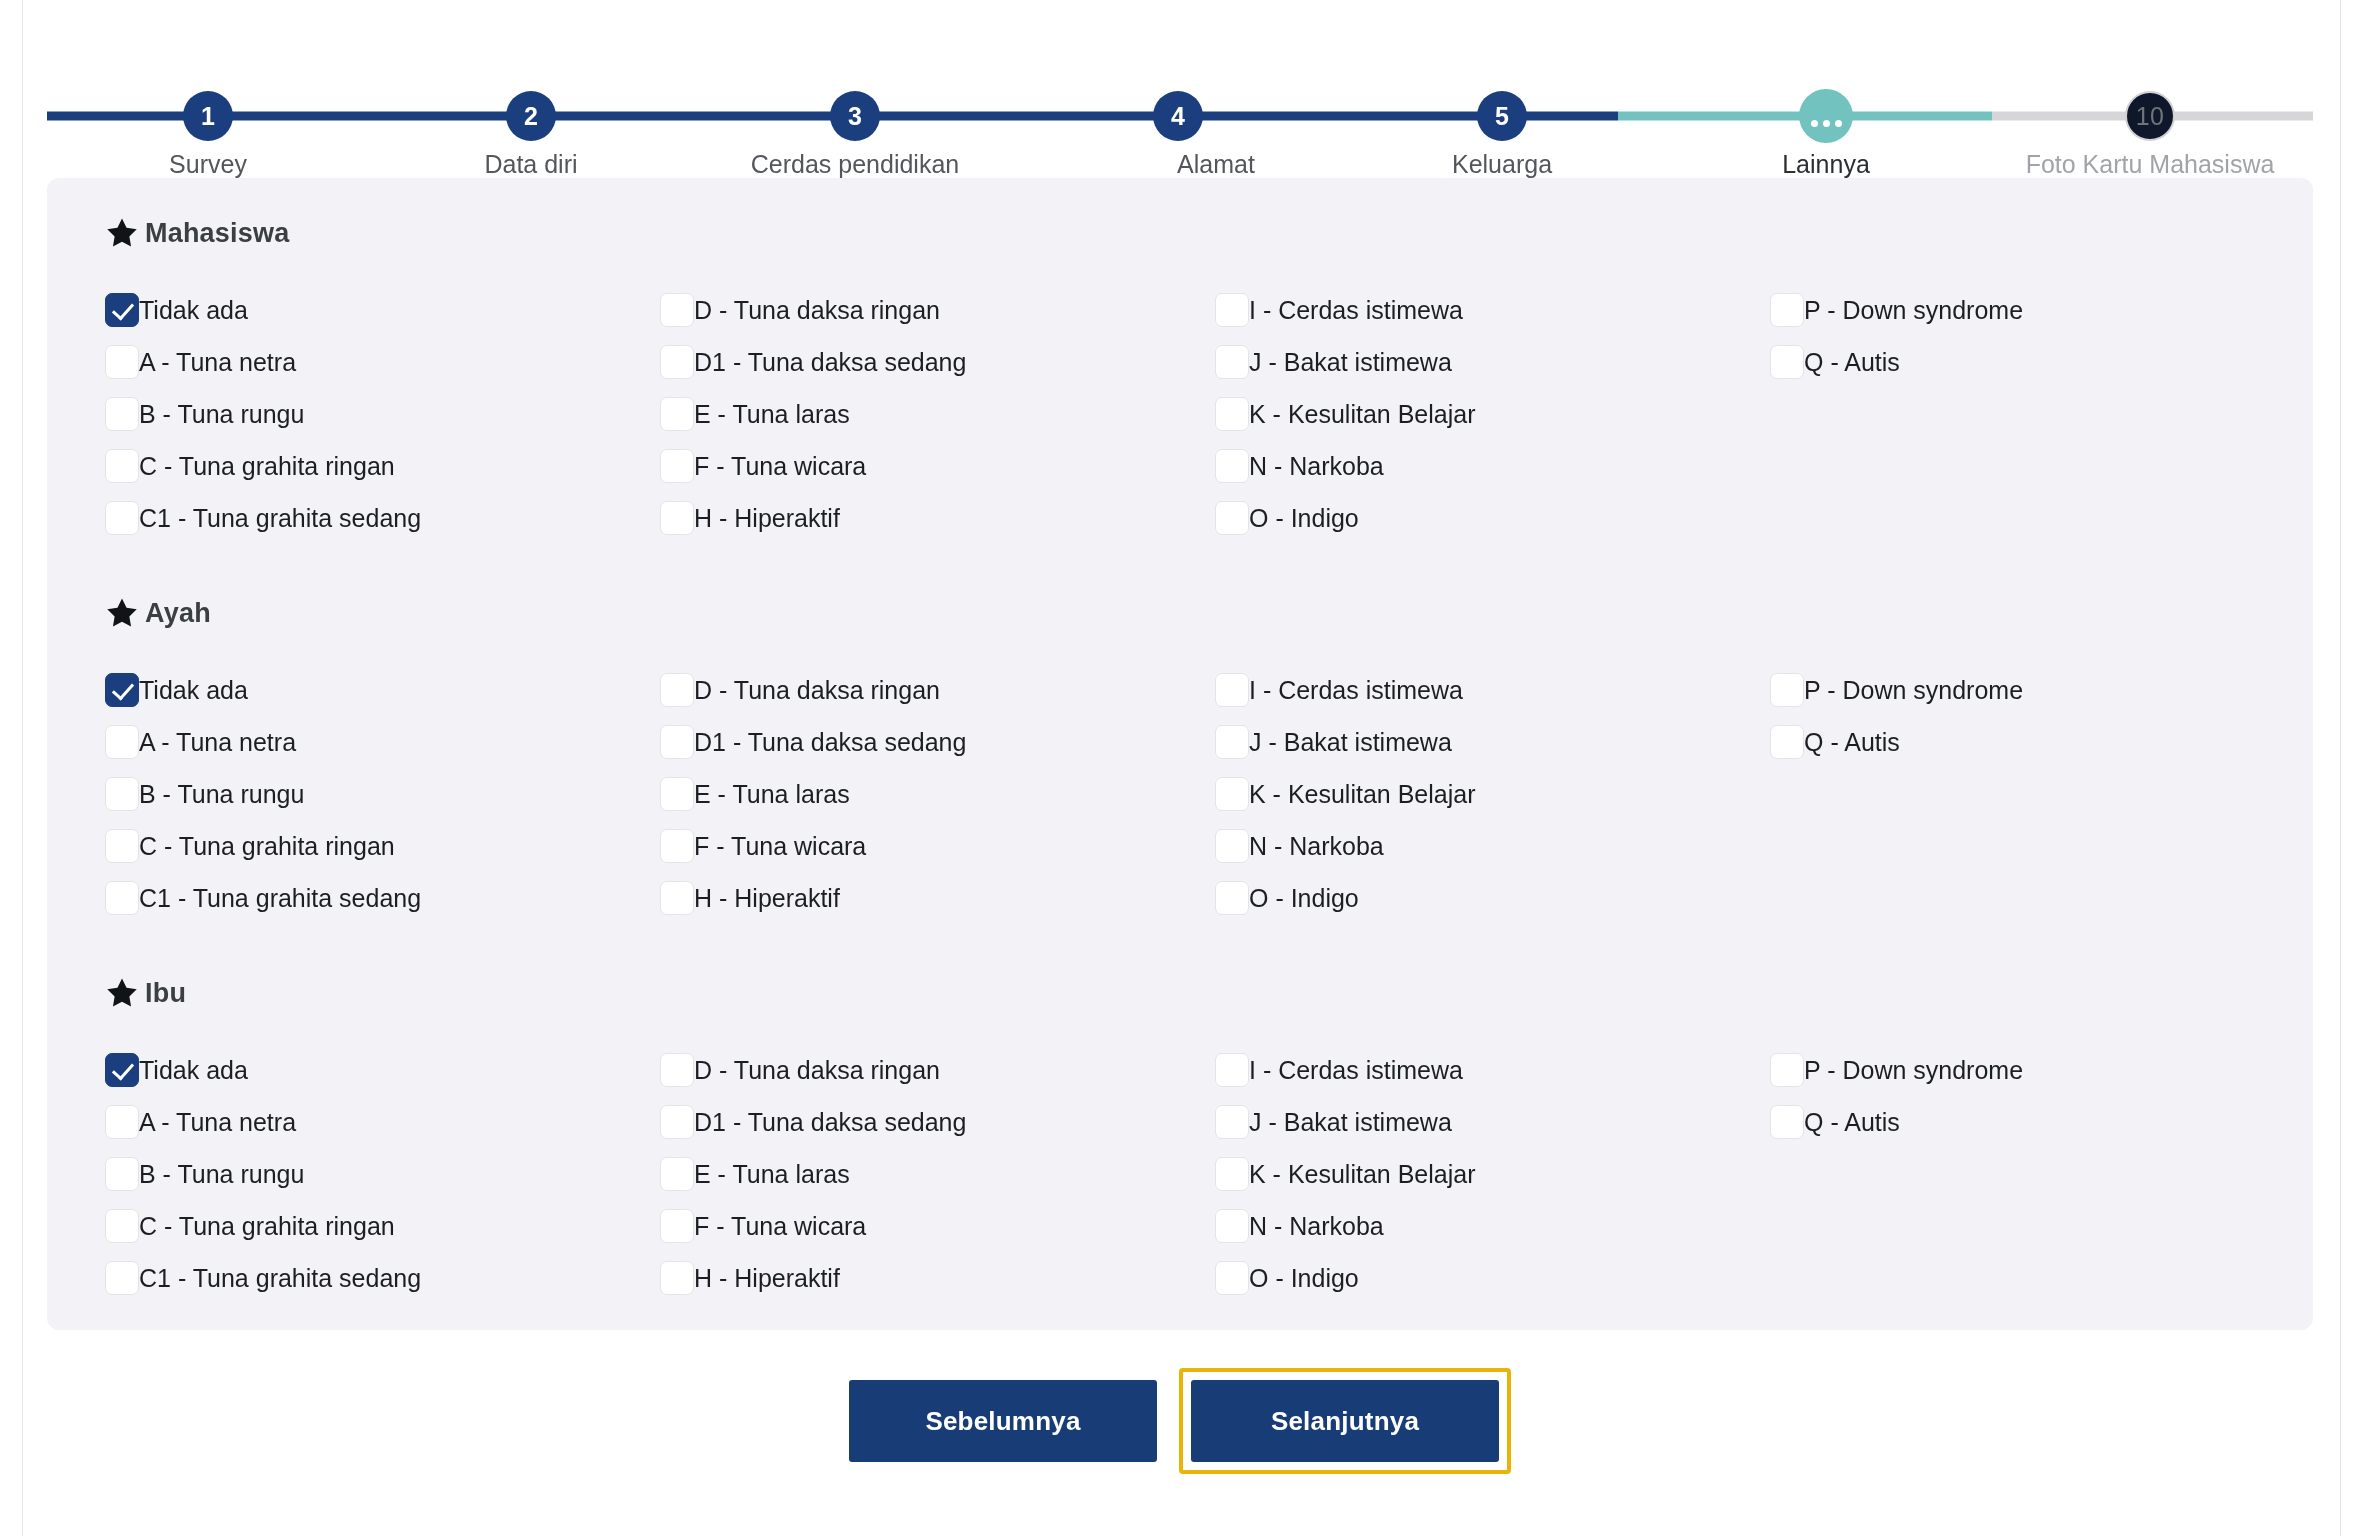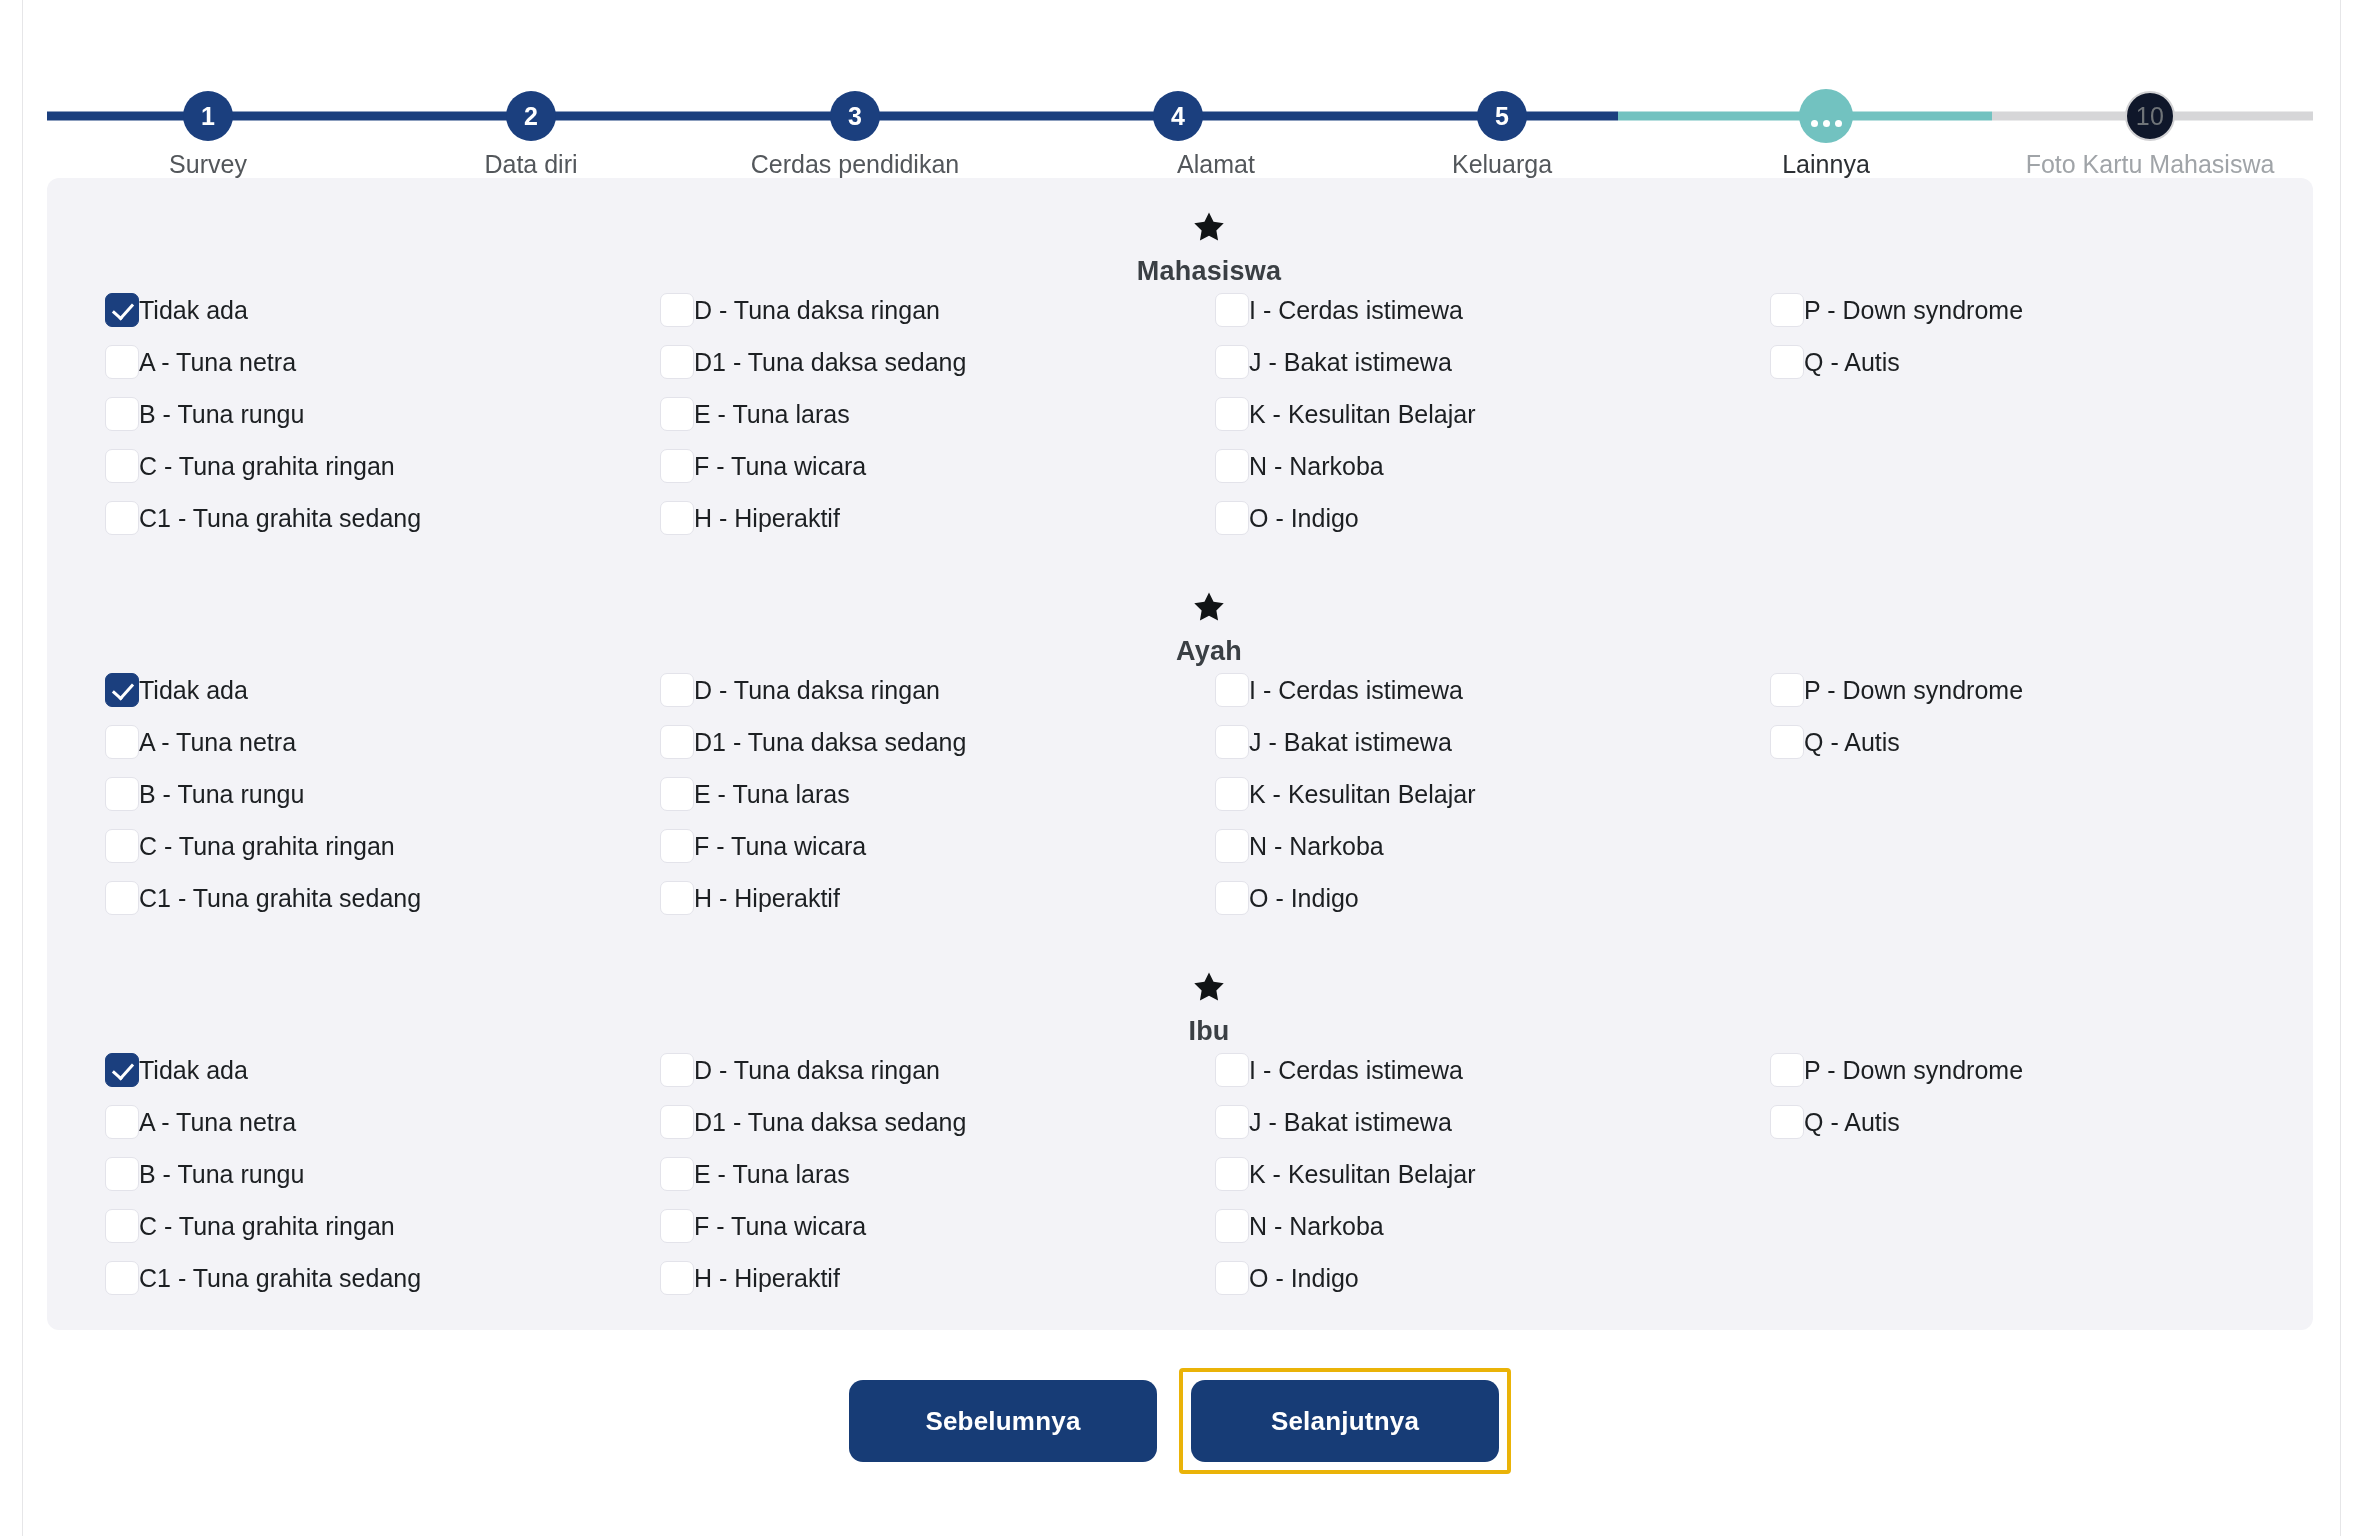--- a/index.html
+++ b/index.html
@@ -70,24 +70,23 @@
   .panel {
     position: absolute;
     left: 47px; top: 178px;
     width: 2266px; height: 1152px;
     background: #f3f3f7;
     border-radius: 12px;
     padding: 32px 0 0 0;
   }
   .section { position: relative; }
   .section-head {
-    display: flex; align-items: center; gap: 12px;
+    display: flex; align-items: center; gap: 6px;
     margin-left: 58px;
     height: 46px;
-    flex-direction: column;
   }
   .star-icon { width:34px; height:34px; display:block; }
   .section-title {
     font-size: 27px; font-weight: 700; color: #3a3f44;
     letter-spacing: .2px;
   }
   .grid {
     margin-top: 28px;
     display: grid;
     grid-template-columns: 555px 555px 555px 555px;
@@ -121,21 +120,21 @@
   
   .footer {
     position: absolute;
     left: 0; top: 1368px; width: 2360px;
     display: flex; justify-content: center; align-items: center;
     gap: 22px;
   }
   .btn {
     background:#173c76; color:#ffffff;
     font-size: 26px; font-weight: 700;
-    border: none; border-radius: 14px;
+    border: none; border-radius: 3px;
     width: 308px; height: 82px;
     cursor: pointer;
     font-family: "Liberation Sans", sans-serif;
     letter-spacing: .2px;
   }
   .hl-wrap {
     border: 4px solid #eab308;
     border-radius: 4px;
     padding: 8px;
     display: inline-block;

